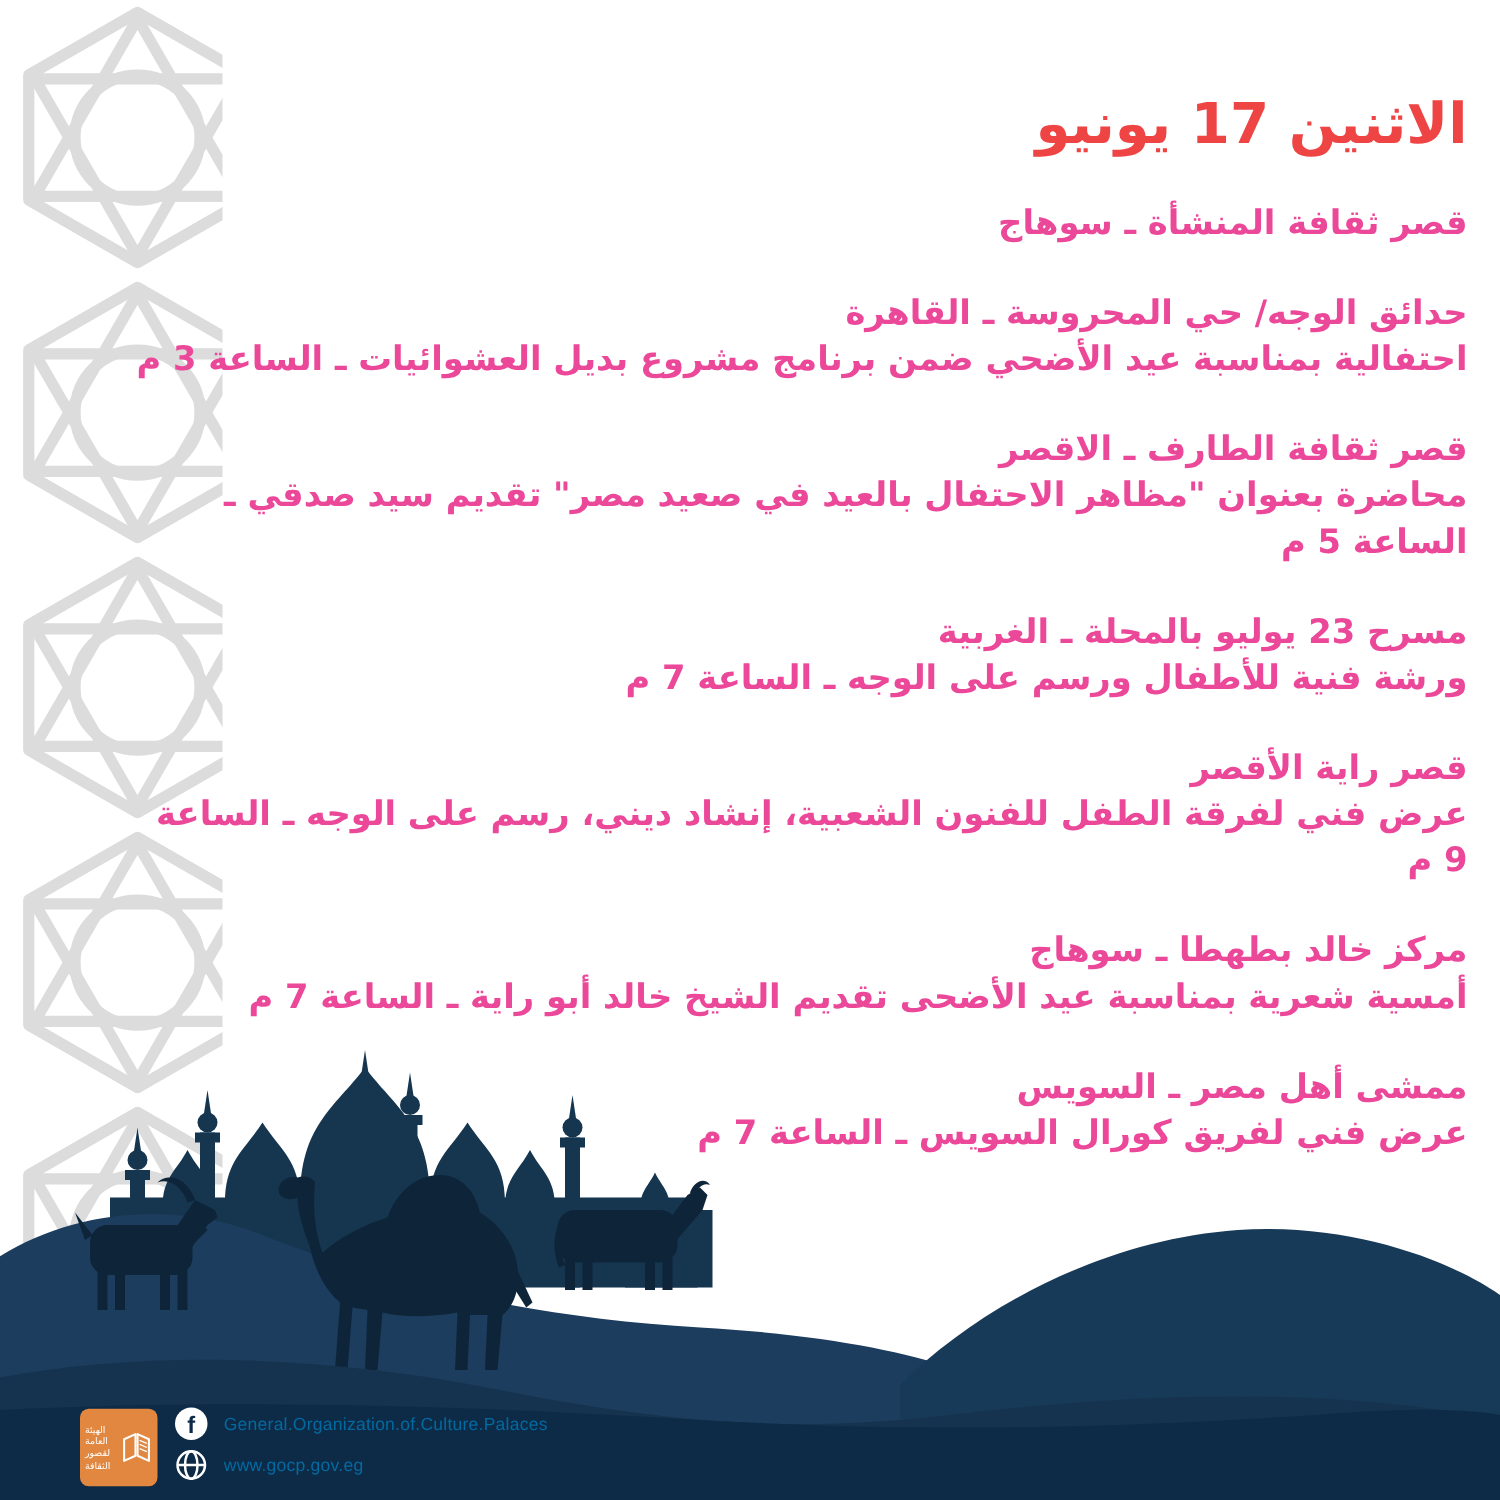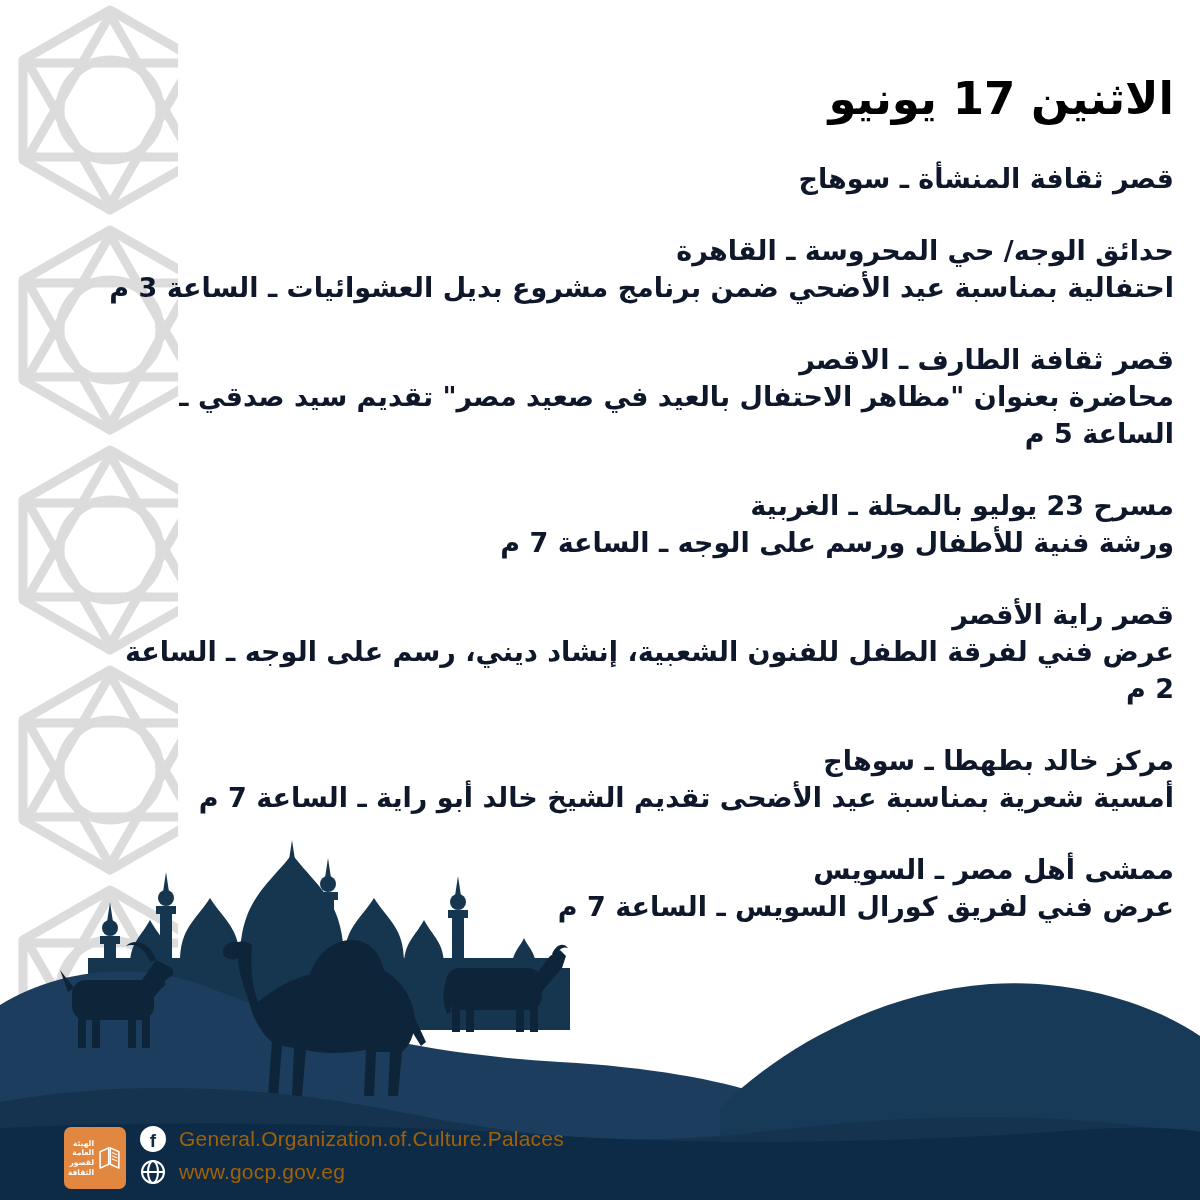--- a/index.html
+++ b/index.html
@@ -4,40 +4,40 @@
 <style>
   html,body{margin:0;padding:0;}
   body{width:1200px;height:1200px;background:#fff;font-family:"DejaVu Sans",sans-serif;}
   .page{position:relative;width:1200px;height:1200px;overflow:hidden;background:#ffffff;}
 
   
   .pattern-svg{position:absolute;left:0;top:0;}
 
   
   .title{position:absolute;top:72px;right:26px;direction:rtl;
-         font-size:45px;font-weight:700;color:#000000;letter-spacing:0;}
+         font-size:45px;font-weight:700;color:#ef4444;letter-spacing:0;}
 
   
   .events{position:absolute;top:160px;right:26px;left:104px;direction:rtl;text-align:right;
-          color:#0f172a;font-weight:700;font-size:27px;line-height:37px;}
+          color:#ec4899;font-weight:700;font-size:27px;line-height:37px;}
   .event{margin-bottom:35px;}
   .event .venue{white-space:nowrap;}
 
   
   .scene-svg{position:absolute;left:0;top:840px;}
 
   
   .logo-badge{position:absolute;left:64px;top:1127px;width:62px;height:62px;background:#E2873F;
               border-radius:7px;display:flex;align-items:center;justify-content:center;gap:3px;box-sizing:border-box;padding:4px;}
-  .logo-text{width:26px;font-size:7.5px;line-height:1.3;color:#ffffff;text-align:right;direction:rtl;font-weight:700;}
+  .logo-text{width:26px;font-size:7.5px;line-height:1.3;color:#ffffff;text-align:left;direction:rtl;font-weight:400;}
   .footer-rows{position:absolute;left:140px;top:1126px;display:flex;flex-direction:column;gap:7px;}
   .footer-row{display:flex;align-items:center;gap:13px;}
   .fb-circle{width:26px;height:26px;border-radius:50%;background:#ffffff;display:flex;align-items:center;justify-content:center;}
   .fb-circle span{color:#0D2B47;font-family:"Liberation Sans",sans-serif;font-weight:700;font-size:19px;margin-top:3px;}
-  .footer-label{color:#a16207;font-family:"Liberation Sans",sans-serif;font-size:21px;letter-spacing:0.2px;}
+  .footer-label{color:#0369a1;font-family:"Liberation Sans",sans-serif;font-size:14px;letter-spacing:0.2px;}
 </style>
 </head>
 <body>
 
 <div class="page">
 
   <svg class="pattern-svg" width="200" height="1200" viewBox="0 0 200 1200" aria-hidden="true">
     <defs>
       <pattern id="geo" width="220" height="220" patternUnits="userSpaceOnUse">
         <g fill="none" stroke="#DCDCDC" stroke-width="9" stroke-linejoin="round">
@@ -64,21 +64,21 @@
     <div class="event">
       <div class="venue">قصر ثقافة الطارف ـ الاقصر</div>
       <div class="details">محاضرة بعنوان "مظاهر الاحتفال بالعيد في صعيد مصر" تقديم سيد صدقي ـ الساعة 5 م</div>
     </div>
     <div class="event">
       <div class="venue">مسرح 23 يوليو بالمحلة ـ الغربية</div>
       <div class="details">ورشة فنية للأطفال ورسم على الوجه ـ الساعة 7 م</div>
     </div>
     <div class="event">
       <div class="venue">قصر راية الأقصر</div>
-      <div class="details">عرض فني لفرقة الطفل للفنون الشعبية، إنشاد ديني، رسم على الوجه ـ الساعة 2 م</div>
+      <div class="details">عرض فني لفرقة الطفل للفنون الشعبية، إنشاد ديني، رسم على الوجه ـ الساعة 9 م</div>
     </div>
     <div class="event">
       <div class="venue">مركز خالد بطهطا ـ سوهاج</div>
       <div class="details">أمسية شعرية بمناسبة عيد الأضحى تقديم الشيخ خالد أبو راية ـ الساعة 7 م</div>
     </div>
     <div class="event">
       <div class="venue">ممشى أهل مصر ـ السويس</div>
       <div class="details">عرض فني لفريق كورال السويس ـ الساعة 7 م</div>
     </div>
   </div>

